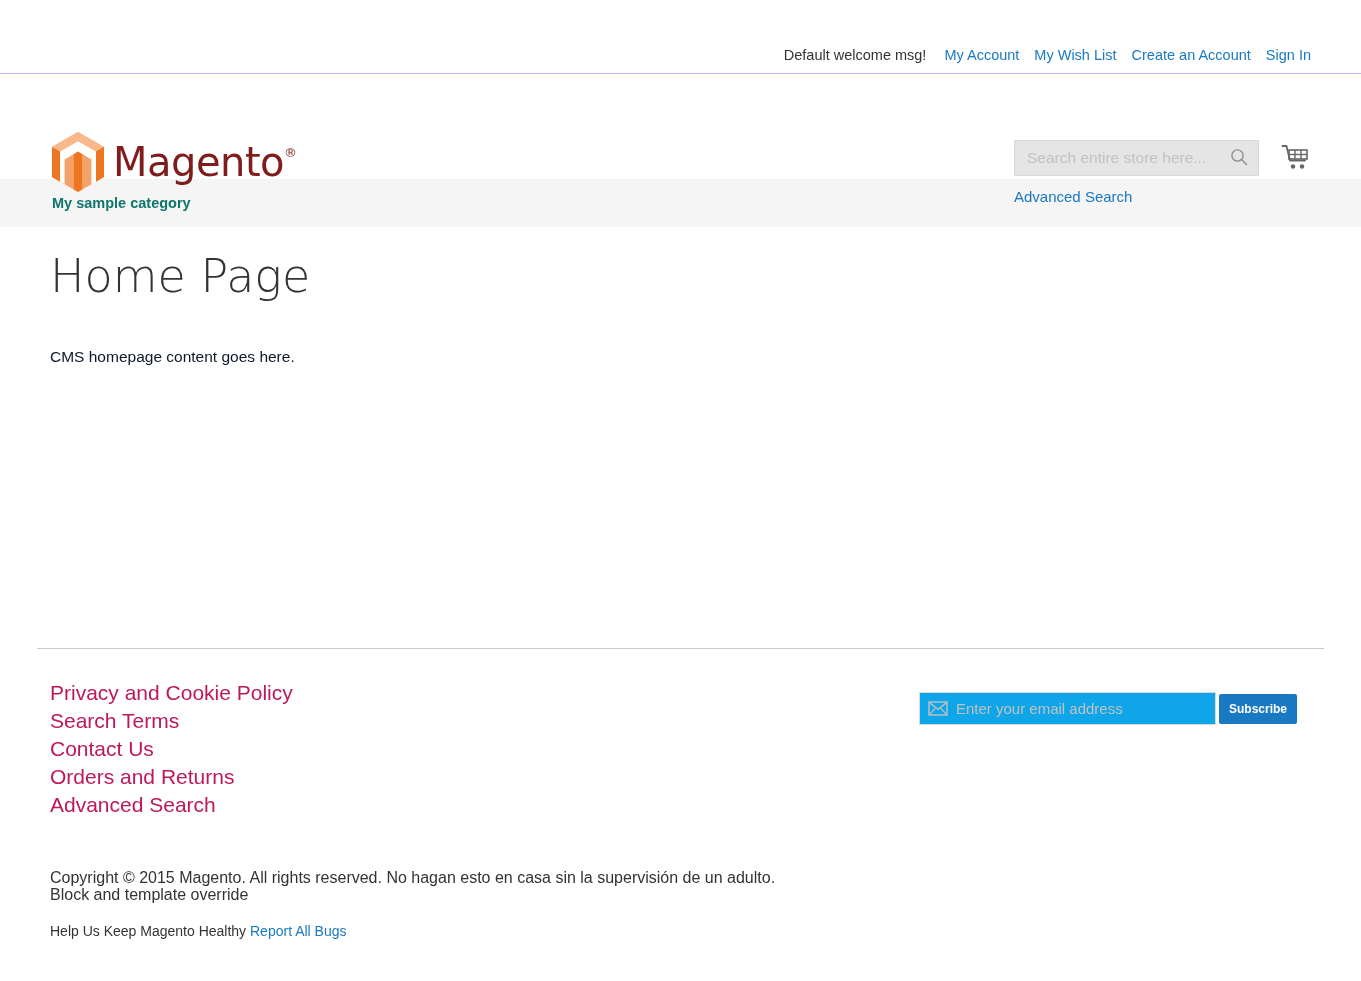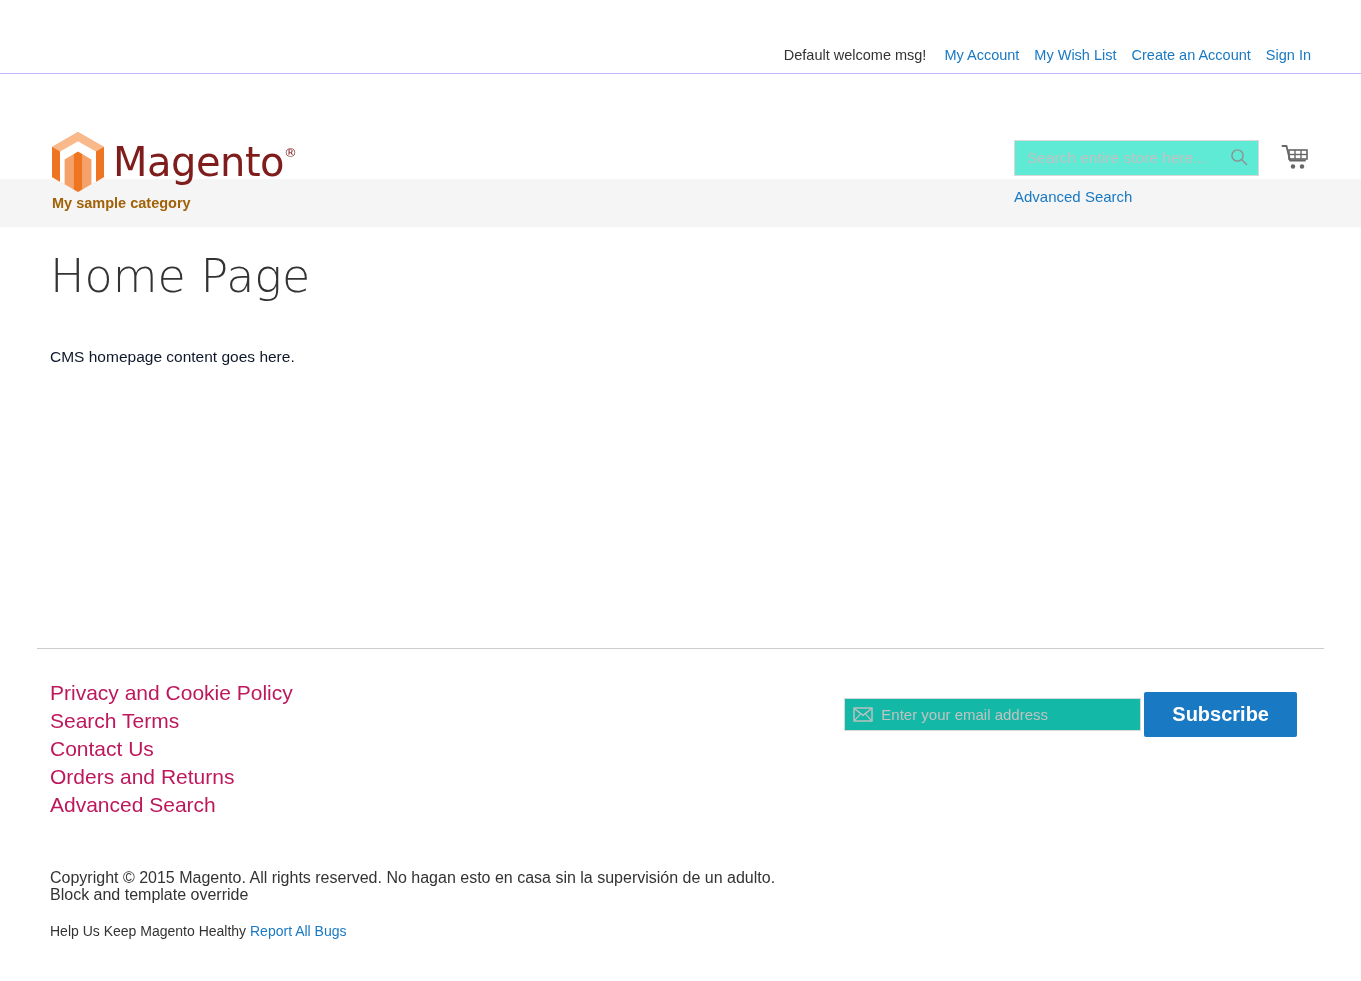--- a/index.html
+++ b/index.html
@@ -72,21 +72,21 @@
     right: 50px;
     top: 66px;
     display: flex;
     align-items: flex-start;
   }
   .search-wrap { position: relative; width: 245px; }
   .search-input {
     width: 245px;
     height: 36px;
     border: 1px solid #d9d9d9;
-    background: #5eead4;
+    background: #e5e5e5;
     padding: 0 36px 0 12px;
     font-size: 15.5px;
     color: #333;
     font-family: "Liberation Sans", sans-serif;
     outline: none;
     border-radius: 0;
   }
   .search-input::placeholder { color: #c2c2c2; opacity: 1; }
   .search-btn {
     position: absolute;
@@ -114,21 +114,21 @@
   .nav {
     background: #f5f5f5;
     height: 48px;
     display: flex;
     align-items: center;
     padding-left: 52px;
   }
   .nav-item {
     font-size: 14.5px;
     font-weight: bold;
-    color: #a16207;
+    color: #0f766e;
     text-decoration: none;
   }
 
   
   .main { padding: 0 50px; }
   .page-title {
     margin: 0;
     padding-top: 24px;
     font-size: 46px;
     font-weight: 300;
@@ -182,36 +182,36 @@
   }
   .news-input {
     width: 297px;
     height: 33px;
     border: 1px solid #d9d9d9;
     padding: 0 10px 0 36px;
     font-size: 15px;
     color: #333;
     font-family: "Liberation Sans", sans-serif;
     outline: none;
-    background: #14b8a6;
+    background: #0ea5e9;
     border-radius: 0;
   }
   .news-input::placeholder { color: #c2c2c2; opacity: 1; }
   .news-icon {
     position: absolute;
     left: 9px; top: 8px;
     pointer-events: none;
   }
   .subscribe-btn {
-    height: 45px;
-    padding: 0 28px;
+    height: 30px;
+    padding: 0 10px;
     background: #1979c3;
     border: none;
     color: #ffffff;
-    font-size: 20px;
+    font-size: 12px;
     font-weight: bold;
     font-family: "Liberation Sans", sans-serif;
     cursor: pointer;
     border-radius: 2px;
     margin-left: 3px;
   }
   .copyright {
     padding-top: 50px;
     font-size: 16px;
     color: #333333;

